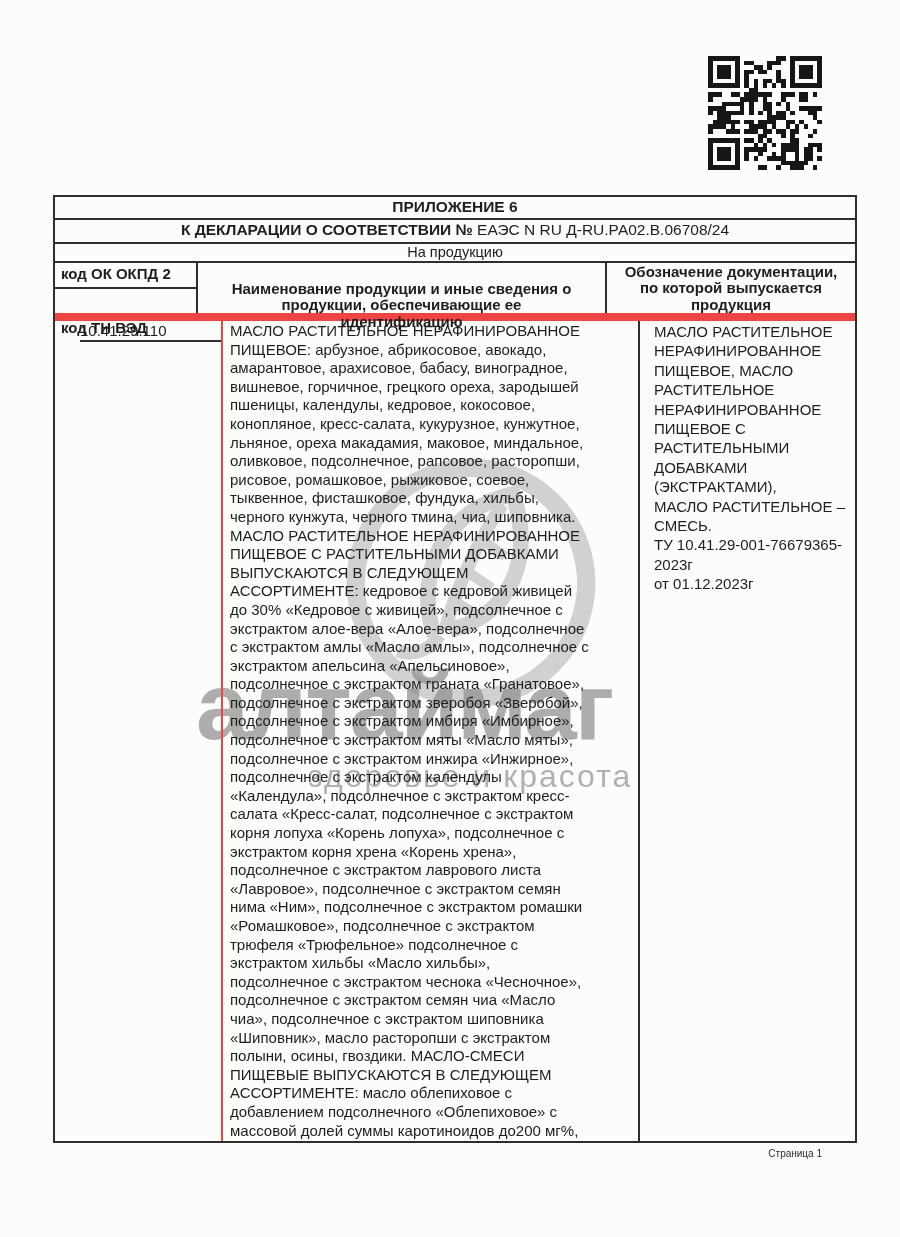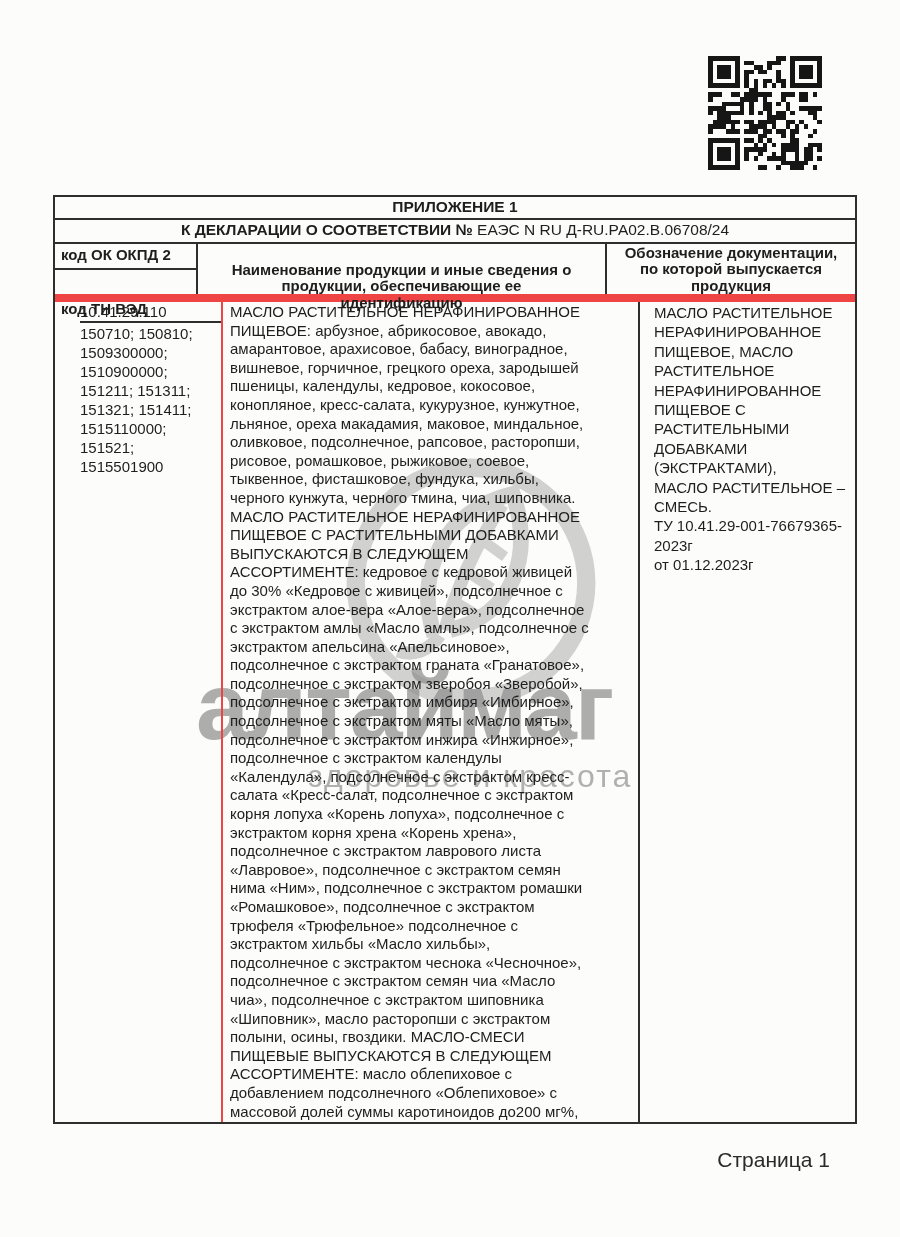--- a/index.html
+++ b/index.html
@@ -38,21 +38,21 @@
   .h-col1-bot{padding:2px 0 0 6px;margin-top:28px;}
   .h-col2{width:407px; border-right:2px solid #2e2e2e; font-weight:bold; text-align:center; white-space:pre-line; line-height:16.3px; padding-top:18px;}
   .h-col3{flex:1; font-weight:bold; text-align:center; white-space:pre-line; line-height:16.3px; padding-top:1px;}
   .t-body{display:flex; height:820px;}
   .b-col1{width:141px; border-right:2px solid #ef4444; text-align:left;margin-left:25px;}
   .okpd-cell{height:18px; border-bottom:2px solid #2e2e2e; padding-top:1px;}
   .tnved-cell{white-space:pre-line; line-height:19px; padding-top:1px;}
   .b-col2{width:407px; border-right:2px solid #2e2e2e; white-space:pre-line; line-height:18.6px; padding:1px 1px 0 7px;}
   .b-col3{flex:1; white-space:pre-line; line-height:19.4px; padding:1px 2px 0 14px;}
   
-  .page-footer{position:absolute; right:70px; top:1148px; z-index:2; font-size:21px; color:#2a2a2a;}
+  .page-footer{position:absolute; right:78px; top:1148px; z-index:2; font-size:10px; color:#2a2a2a;}
 </style>
 </head>
 <body>
 
 <div class="page">
 
   <div class="watermark">
     <span class="wm-logo">
       <svg width="262" height="262" viewBox="0 0 100 100">
         <g fill="none" stroke="#8d8d8d" stroke-width="6">
@@ -375,47 +375,40 @@
         <rect x="12" y="24" width="1" height="1"></rect>
         <rect x="15" y="24" width="1" height="1"></rect>
         <rect x="18" y="24" width="1" height="1"></rect>
         <rect x="19" y="24" width="1" height="1"></rect>
         <rect x="20" y="24" width="1" height="1"></rect>
         <rect x="23" y="24" width="1" height="1"></rect>
       </svg>
   </span>
 
   <div class="sheet-table">
-    <div class="t-row1">ПРИЛОЖЕНИЕ 1</div>
+    <div class="t-row1">ПРИЛОЖЕНИЕ 6</div>
     <div class="t-row2"><span class="decl-prefix">К ДЕКЛАРАЦИИ О СООТВЕТСТВИИ №</span><span> ЕАЭС N RU Д-RU.РА02.В.06708/24</span></div>
+    <div class="t-row3">На продукцию</div>
 
     <div class="t-head">
       <div class="h-col1">
         <div class="h-col1-top">код ОК ОКПД 2</div>
         <div class="h-col1-bot">код ТН ВЭД</div>
       </div>
       <div class="h-col2">Наименование продукции и иные сведения о
 продукции, обеспечивающие ее
 идентификацию</div>
       <div class="h-col3">Обозначение документации,
 по которой выпускается
 продукция</div>
     </div>
 
     <div class="t-body">
       <div class="b-col1">
         <div class="okpd-cell">10.41.29.110</div>
-        <div class="tnved-cell">150710; 150810;
-1509300000;
-1510900000;
-151211; 151311;
-151321; 151411;
-1515110000;
-151521;
-1515501900</div>
       </div>
       <div class="b-col2">МАСЛО РАСТИТЕЛЬНОЕ НЕРАФИНИРОВАННОЕ
 ПИЩЕВОЕ: арбузное, абрикосовое, авокадо,
 амарантовое, арахисовое, бабасу, виноградное,
 вишневое, горчичное, грецкого ореха, зародышей
 пшеницы, календулы, кедровое, кокосовое,
 конопляное, кресс-салата, кукурузное, кунжутное,
 льняное, ореха макадамия, маковое, миндальное,
 оливковое, подсолнечное, рапсовое, расторопши,
 рисовое, ромашковое, рыжиковое, соевое,

